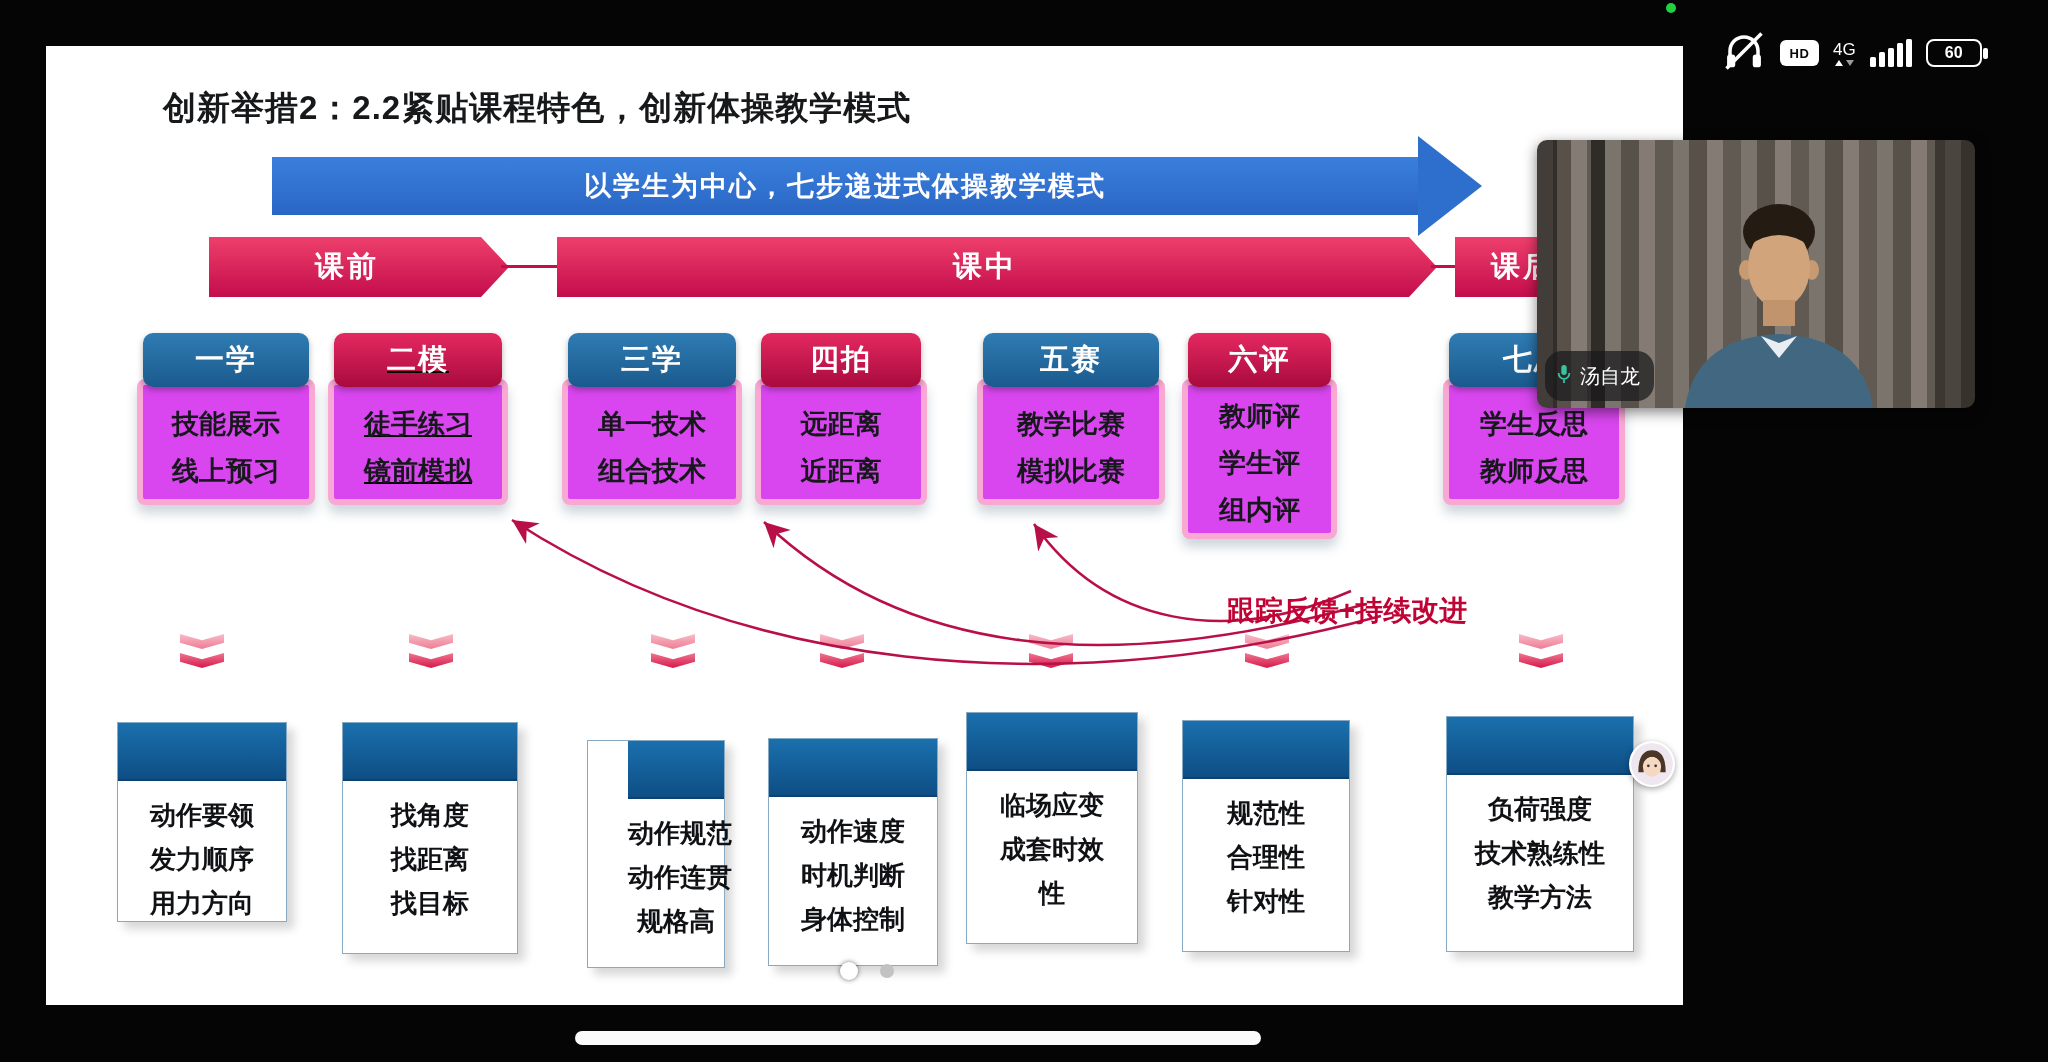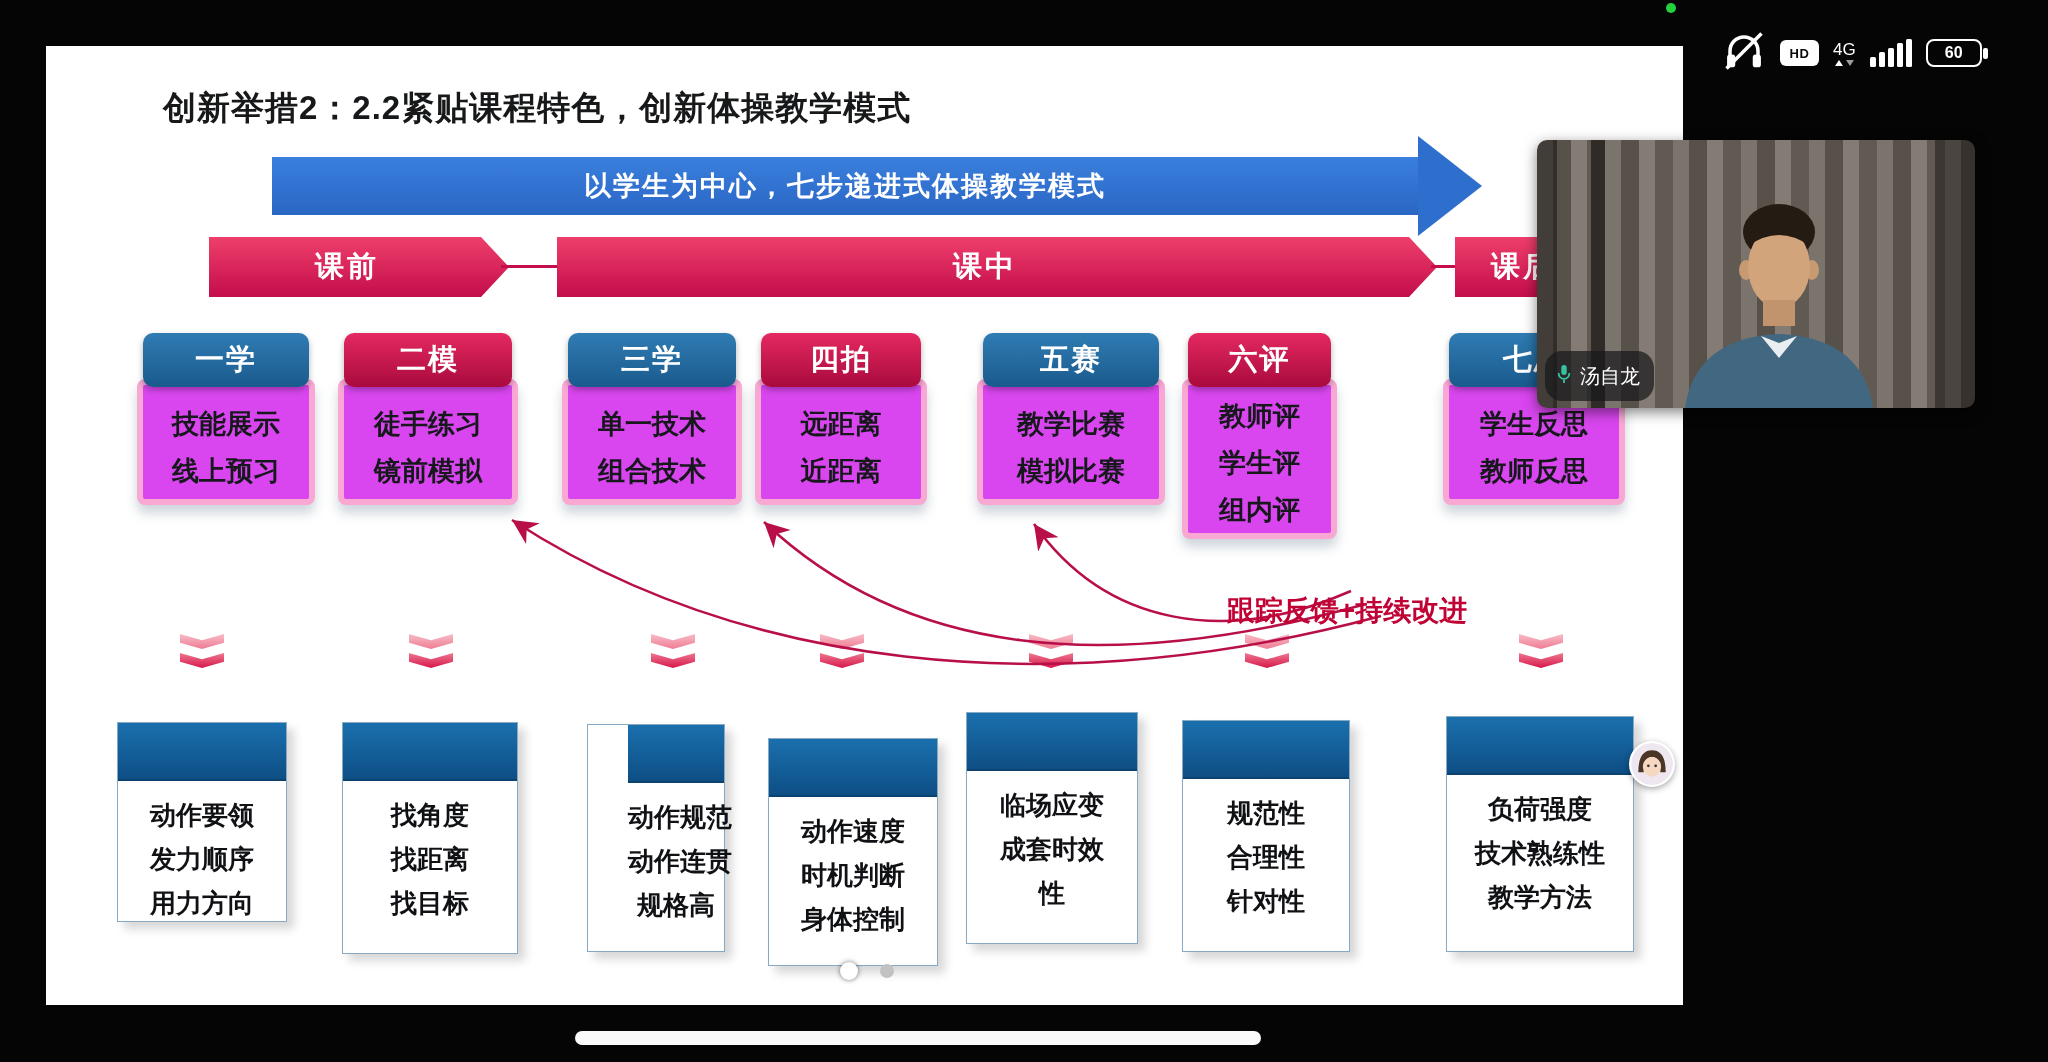--- a/index.html
+++ b/index.html
@@ -21,21 +21,21 @@
          clip-path:polygon(0 0,calc(100% - 28px) 0,100% 50%,calc(100% - 28px) 100%,0 100%);
          color:#fff;font-weight:700;font-size:29px;display:flex;align-items:center;justify-content:center;padding-right:24px;letter-spacing:3px;}
   .p1{left:163px;width:300px;}
   .p2{left:511px;width:880px;}
   .p3{left:1409px;width:235px;justify-content:flex-start;padding-left:36px;}
   .phase-link{position:absolute;top:219px;height:3px;background:#c30d4c;}
   .k1{left:455px;width:56px;}
   .k2{left:1385px;width:26px;}
 
   .step{position:absolute;top:287px;}
-  .s1{left:91px;width:178px;} .s2{left:292px;width:180px;} .s3{left:516px;width:180px;}
+  .s1{left:91px;width:178px;} .s2{left:282px;width:180px;text-decoration:underline;} .s3{left:516px;width:180px;}
   .s4{left:709px;width:172px;} .s5{left:931px;width:188px;} .s6{left:1136px;width:155px;} .s7{left:1397px;width:182px;}
   .shdr{position:relative;margin:0 6px;height:54px;border-radius:10px;display:flex;align-items:center;justify-content:center;
         color:#fff;font-size:29px;font-weight:700;letter-spacing:2px;z-index:2;box-shadow:0 3px 6px rgba(0,0,0,.3);}
   .shdr.blue{background:linear-gradient(180deg,#2f7cb3,#1a5a8d);}
   .shdr.red{background:linear-gradient(180deg,#e42960,#a90a3e);}
   .sbody{position:relative;margin-top:-8px;background:#d946ef;border:6px solid #f9a8d4;border-radius:8px;
          box-shadow:0 8px 12px rgba(100,120,140,.32);padding-top:16px;height:126px;
          display:flex;flex-direction:column;align-items:center;z-index:1;}
   .sline{font-size:27px;font-weight:700;color:#16181c;line-height:47px;white-space:nowrap;}
   .s6 .sbody{height:160px;padding-top:8px;}
@@ -50,21 +50,21 @@
   .ch.a{background:linear-gradient(180deg,#f7bcc8,#ef7b93);}
   .ch.b{background:linear-gradient(180deg,#ee7790,#d6174b);margin-top:4px;}
   .c1{left:134px;} .c2{left:363px;} .c3{left:605px;} .c4{left:774px;} .c5{left:983px;} .c6{left:1199px;} .c7{left:1473px;}
 
   .dbox{position:absolute;background:#fff;border:1px solid #88a9c4;box-shadow:7px 7px 9px rgba(0,0,0,.16);}
   .dhdr{height:58px;background:linear-gradient(180deg,#1a70ad,#0e4e85);border-bottom:2px solid #0c4270;}
   .dbody{padding-top:12px;}
   .dline{font-size:26px;font-weight:700;color:#101114;line-height:44px;text-align:center;white-space:nowrap;}
   .b1{left:71px;top:676px;width:170px;height:200px;}
   .b2{left:296px;top:676px;width:176px;height:232px;}
-  .b3{left:541px;top:678px;width:138px;height:228px;padding-left:40px;}
+  .b3{left:541px;top:694px;width:138px;height:228px;padding-left:40px;}
   .b4{left:722px;top:692px;width:170px;height:228px;}
   .b5{left:920px;top:666px;width:172px;height:232px;}
   .b6{left:1136px;top:674px;width:168px;height:232px;}
   .b7{left:1400px;top:670px;width:188px;height:236px;}
 
   .dot{position:absolute;border-radius:50%;}
   .d1{left:794px;top:916px;width:18px;height:18px;background:#fff;box-shadow:0 0 5px rgba(0,0,0,.55);}
   .d2{left:834px;top:918px;width:14px;height:14px;background:#c2c2c2;}
 
   

